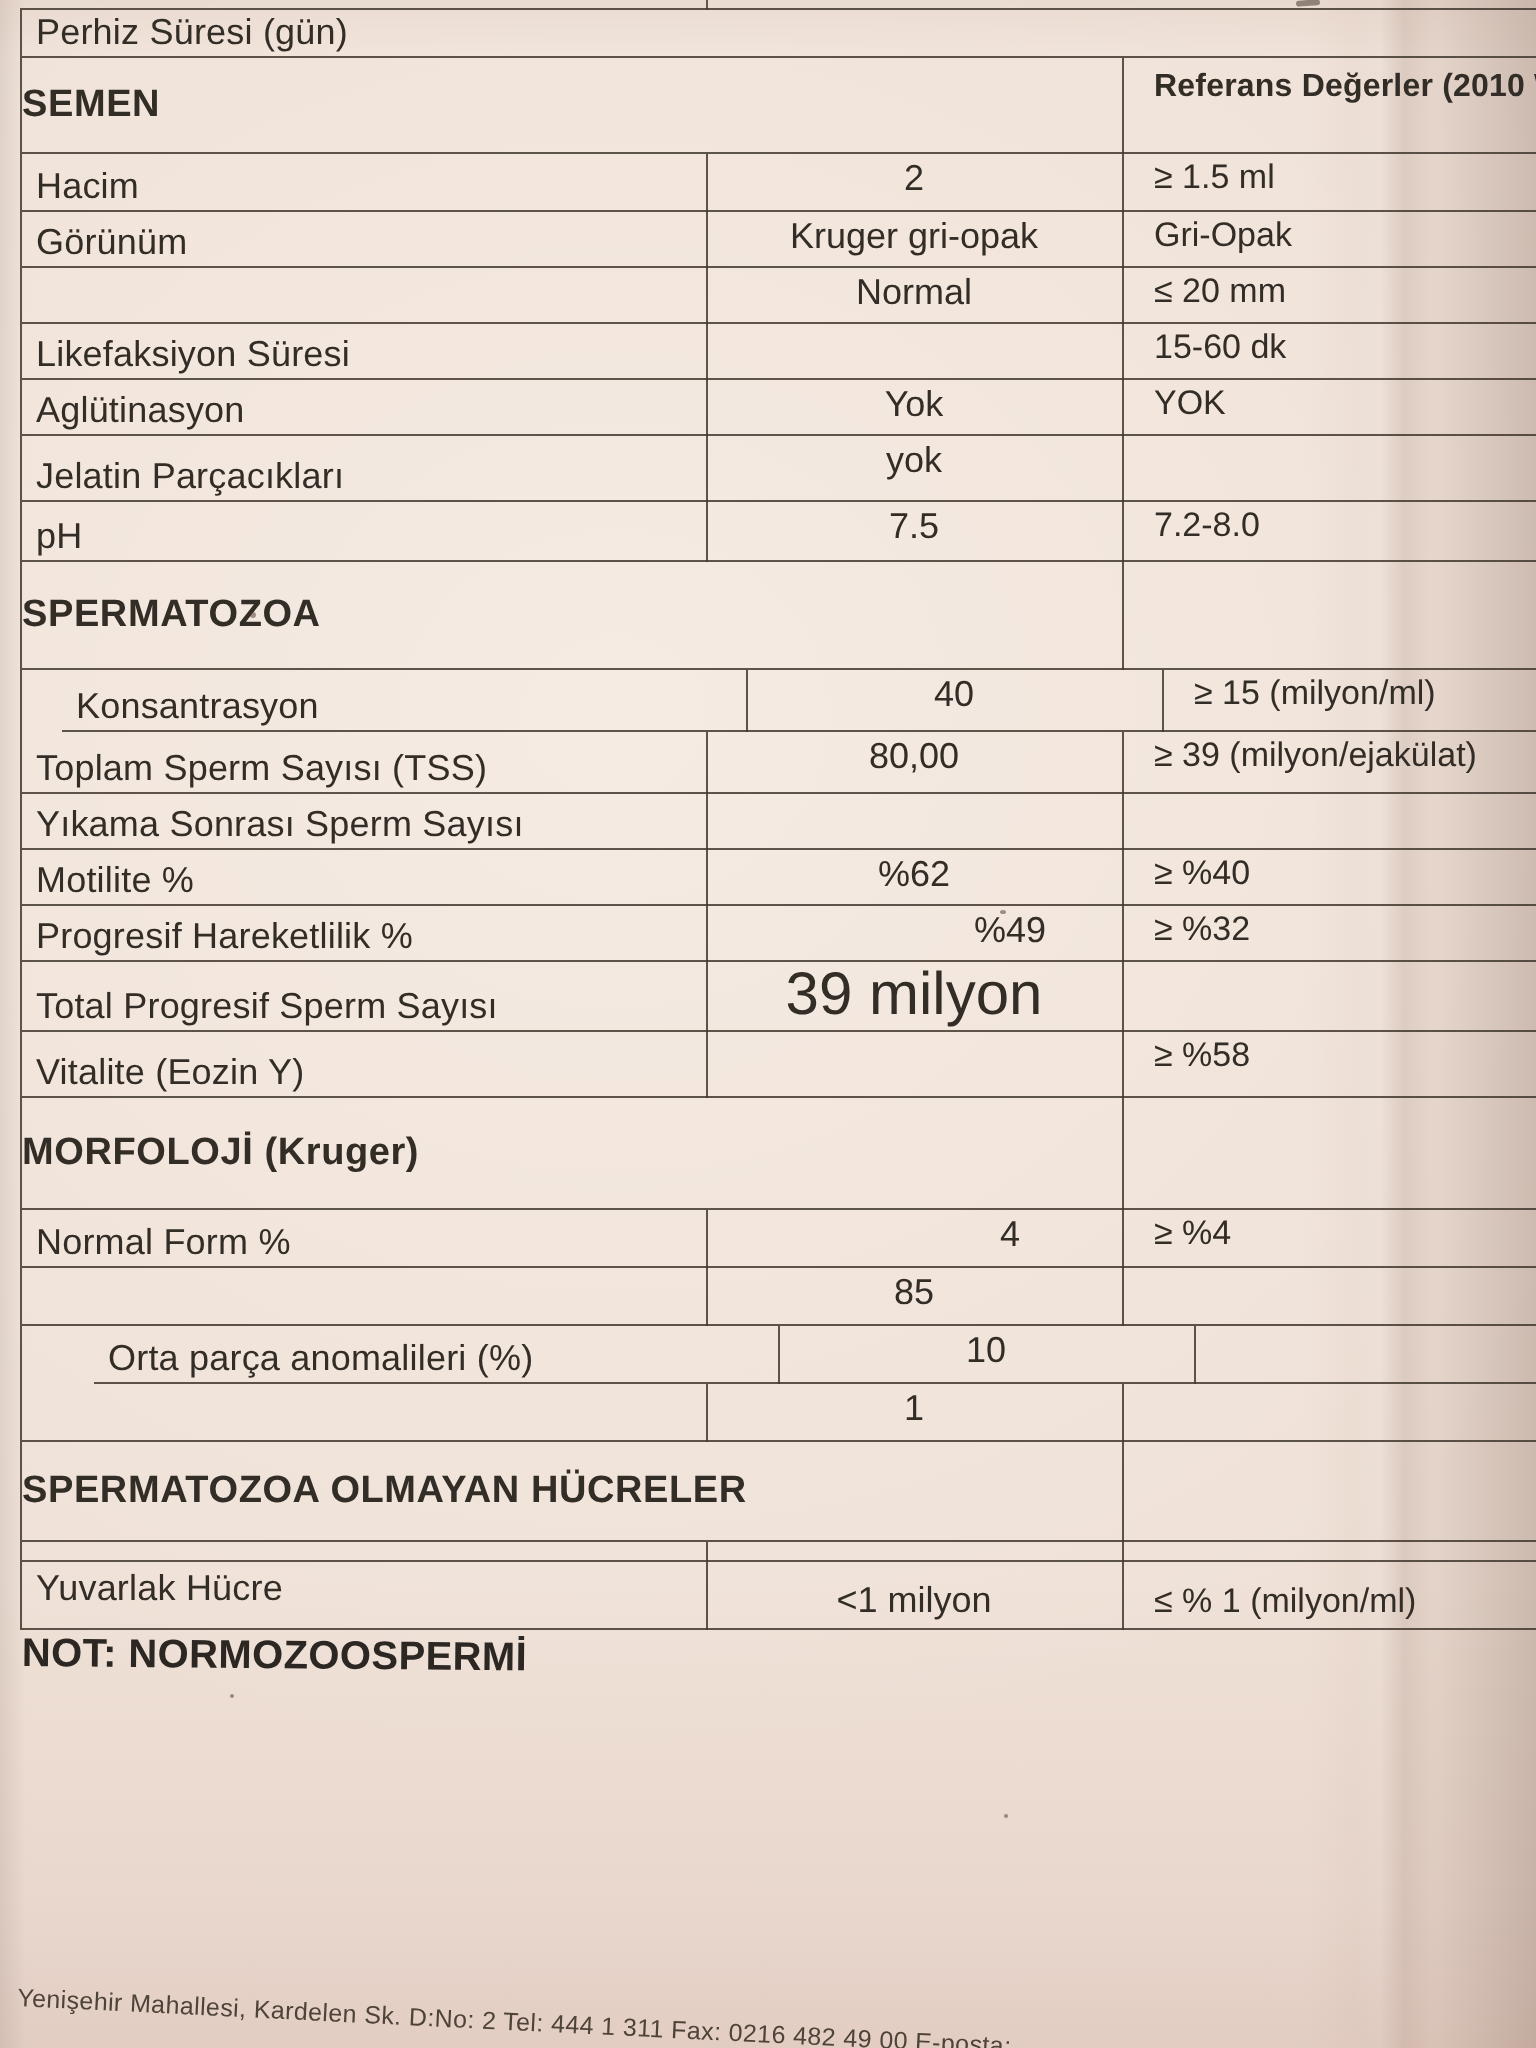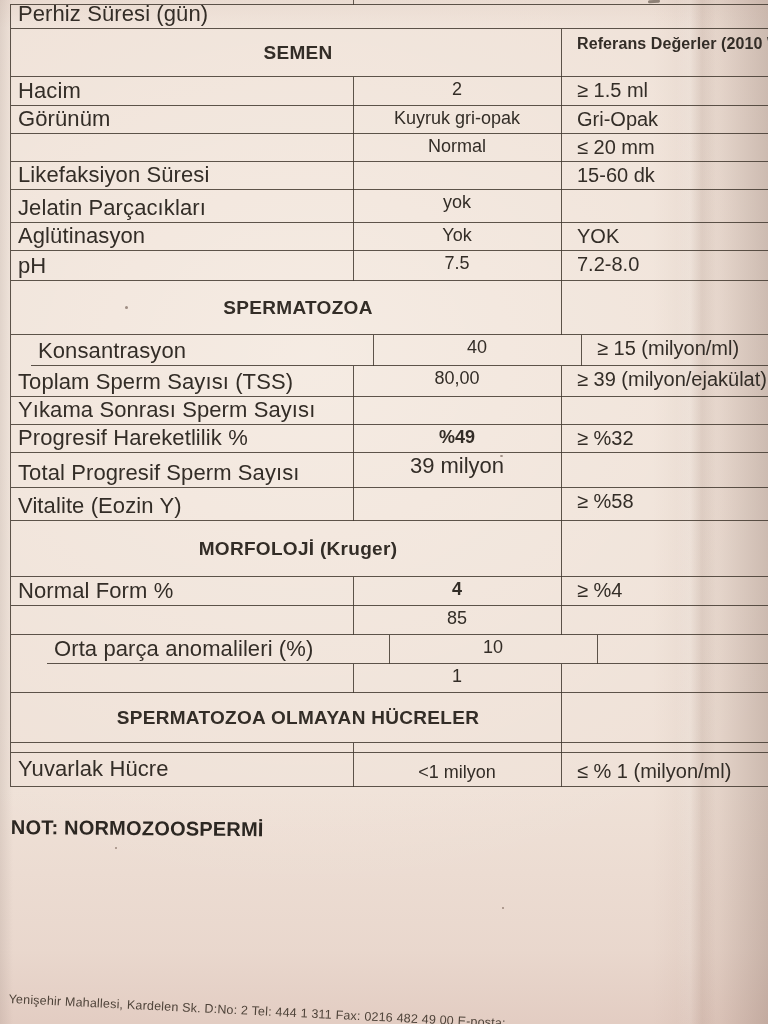--- a/index.html
+++ b/index.html
@@ -32,39 +32,39 @@
   .row::before,.row::after{
     content:"";position:absolute;top:0;bottom:-1px;width:0;
     border-left:1px solid rgba(66,56,47,0.85);
   }
   .row::before{left:342px;}
   .row::after{left:550px;}
   .r-plain::before,.r-plain::after,
   .r-section::before,.r-header::before{display:none;}
   .c-label{
     position:absolute;left:7px;bottom:1px;
-    font-size:22px;white-space:nowrap;letter-spacing:0.1px;
+    font-size:18px;white-space:nowrap;letter-spacing:0.1px;
   }
   .c-value{
     position:absolute;left:342px;width:208px;top:2px;
     text-align:center;font-size:18px;white-space:nowrap;
   }
   .c-ref{
     position:absolute;left:558px;top:2px;padding-left:8px;
-    font-size:20px;white-space:nowrap;
+    font-size:17px;white-space:nowrap;
   }
   .r-section .c-label,.r-header .c-label{
-    left:12px;width:550px;bottom:auto;top:50%;transform:translateY(-50%);
-    text-align:center;font-weight:bold;font-size:19px;letter-spacing:0.3px;
+    left:0;width:550px;bottom:auto;top:50%;transform:translateY(-50%);
+    text-align:left;font-weight:bold;font-size:19px;letter-spacing:0.3px;
   }
   .r-header .c-ref{
     top:6px;font-weight:bold;font-size:16px;letter-spacing:0.1px;
   }
-  .v-bold .c-value{font-weight:bold;}
-  .v-large .c-value{font-size:22px;top:0;}
+  .v-bold .c-value{font-weight:normal;margin-left:48px;}
+  .v-large .c-value{font-size:30px;top:0;}
   .v-bottom .c-label{bottom:auto;top:3px;}
   .v-bottom .c-value,.v-bottom .c-ref{top:auto;bottom:3px;margin-top:44px;}
   .note{
     position:absolute;left:11px;top:816px;
     font-size:20px;font-weight:bold;letter-spacing:0.2px;
     transform:rotate(0.5deg);transform-origin:left top;
     color:#2c2722;
   }
   .footer{
     position:absolute;left:9px;top:992px;
@@ -105,40 +105,40 @@
     <div class="c-value"></div>
     <div class="c-ref">Referans Değerler (2010 WH</div>
   </div>
     <div class="row r-data" style="height: 29px;">
     <div class="c-label">Hacim</div>
     <div class="c-value">2</div>
     <div class="c-ref">≥ 1.5 ml</div>
   </div>
     <div class="row r-data" style="height: 28px;">
     <div class="c-label">Görünüm</div>
-    <div class="c-value">Kuyruk gri-opak</div>
+    <div class="c-value">Kruger gri-opak</div>
     <div class="c-ref">Gri-Opak</div>
   </div>
     <div class="row r-data" style="height: 28px;">
     <div class="c-value">Normal</div>
     <div class="c-ref">≤ 20 mm</div>
   </div>
     <div class="row r-data" style="height: 28px;">
     <div class="c-label">Likefaksiyon Süresi</div>
     <div class="c-ref">15-60 dk</div>
+  </div>
+    <div class="row r-data" style="height: 28px;">
+    <div class="c-label">Aglütinasyon</div>
+    <div class="c-value">Yok</div>
+    <div class="c-ref">YOK</div>
   </div>
     <div class="row r-data" style="height: 33px;">
     <div class="c-label">Jelatin Parçacıkları</div>
     <div class="c-value">yok</div>
     <div class="c-ref"></div>
-  </div>
-    <div class="row r-data" style="height: 28px;">
-    <div class="c-label">Aglütinasyon</div>
-    <div class="c-value">Yok</div>
-    <div class="c-ref">YOK</div>
   </div>
     <div class="row r-data" style="height: 30px;">
     <div class="c-label">pH</div>
     <div class="c-value">7.5</div>
     <div class="c-ref">7.2-8.0</div>
   </div>
     <div class="row r-section" style="height: 54px;">
     <div class="c-label">SPERMATOZOA</div>
     <div class="c-value"></div>
     <div class="c-ref"></div>
@@ -151,20 +151,25 @@
     <div class="row r-data" style="height: 31px;">
     <div class="c-label">Toplam Sperm Sayısı (TSS)</div>
     <div class="c-value">80,00</div>
     <div class="c-ref">≥ 39 (milyon/ejakülat)</div>
   </div>
     <div class="row r-data" style="height: 28px;">
     <div class="c-label">Yıkama Sonrası Sperm Sayısı</div>
     <div class="c-value"></div>
     <div class="c-ref"></div>
   </div>
+    <div class="row r-data" style="height: 28px;">
+    <div class="c-label">Motilite %</div>
+    <div class="c-value">%62</div>
+    <div class="c-ref">≥ %40</div>
+  </div>
     <div class="row r-data v-bold" style="height: 28px;">
     <div class="c-label">Progresif Hareketlilik %</div>
     <div class="c-value">%49</div>
     <div class="c-ref">≥ %32</div>
   </div>
     <div class="row r-data v-large" style="height: 35px;">
     <div class="c-label">Total Progresif Sperm Sayısı</div>
     <div class="c-value">39 milyon</div>
     <div class="c-ref"></div>
   </div>

